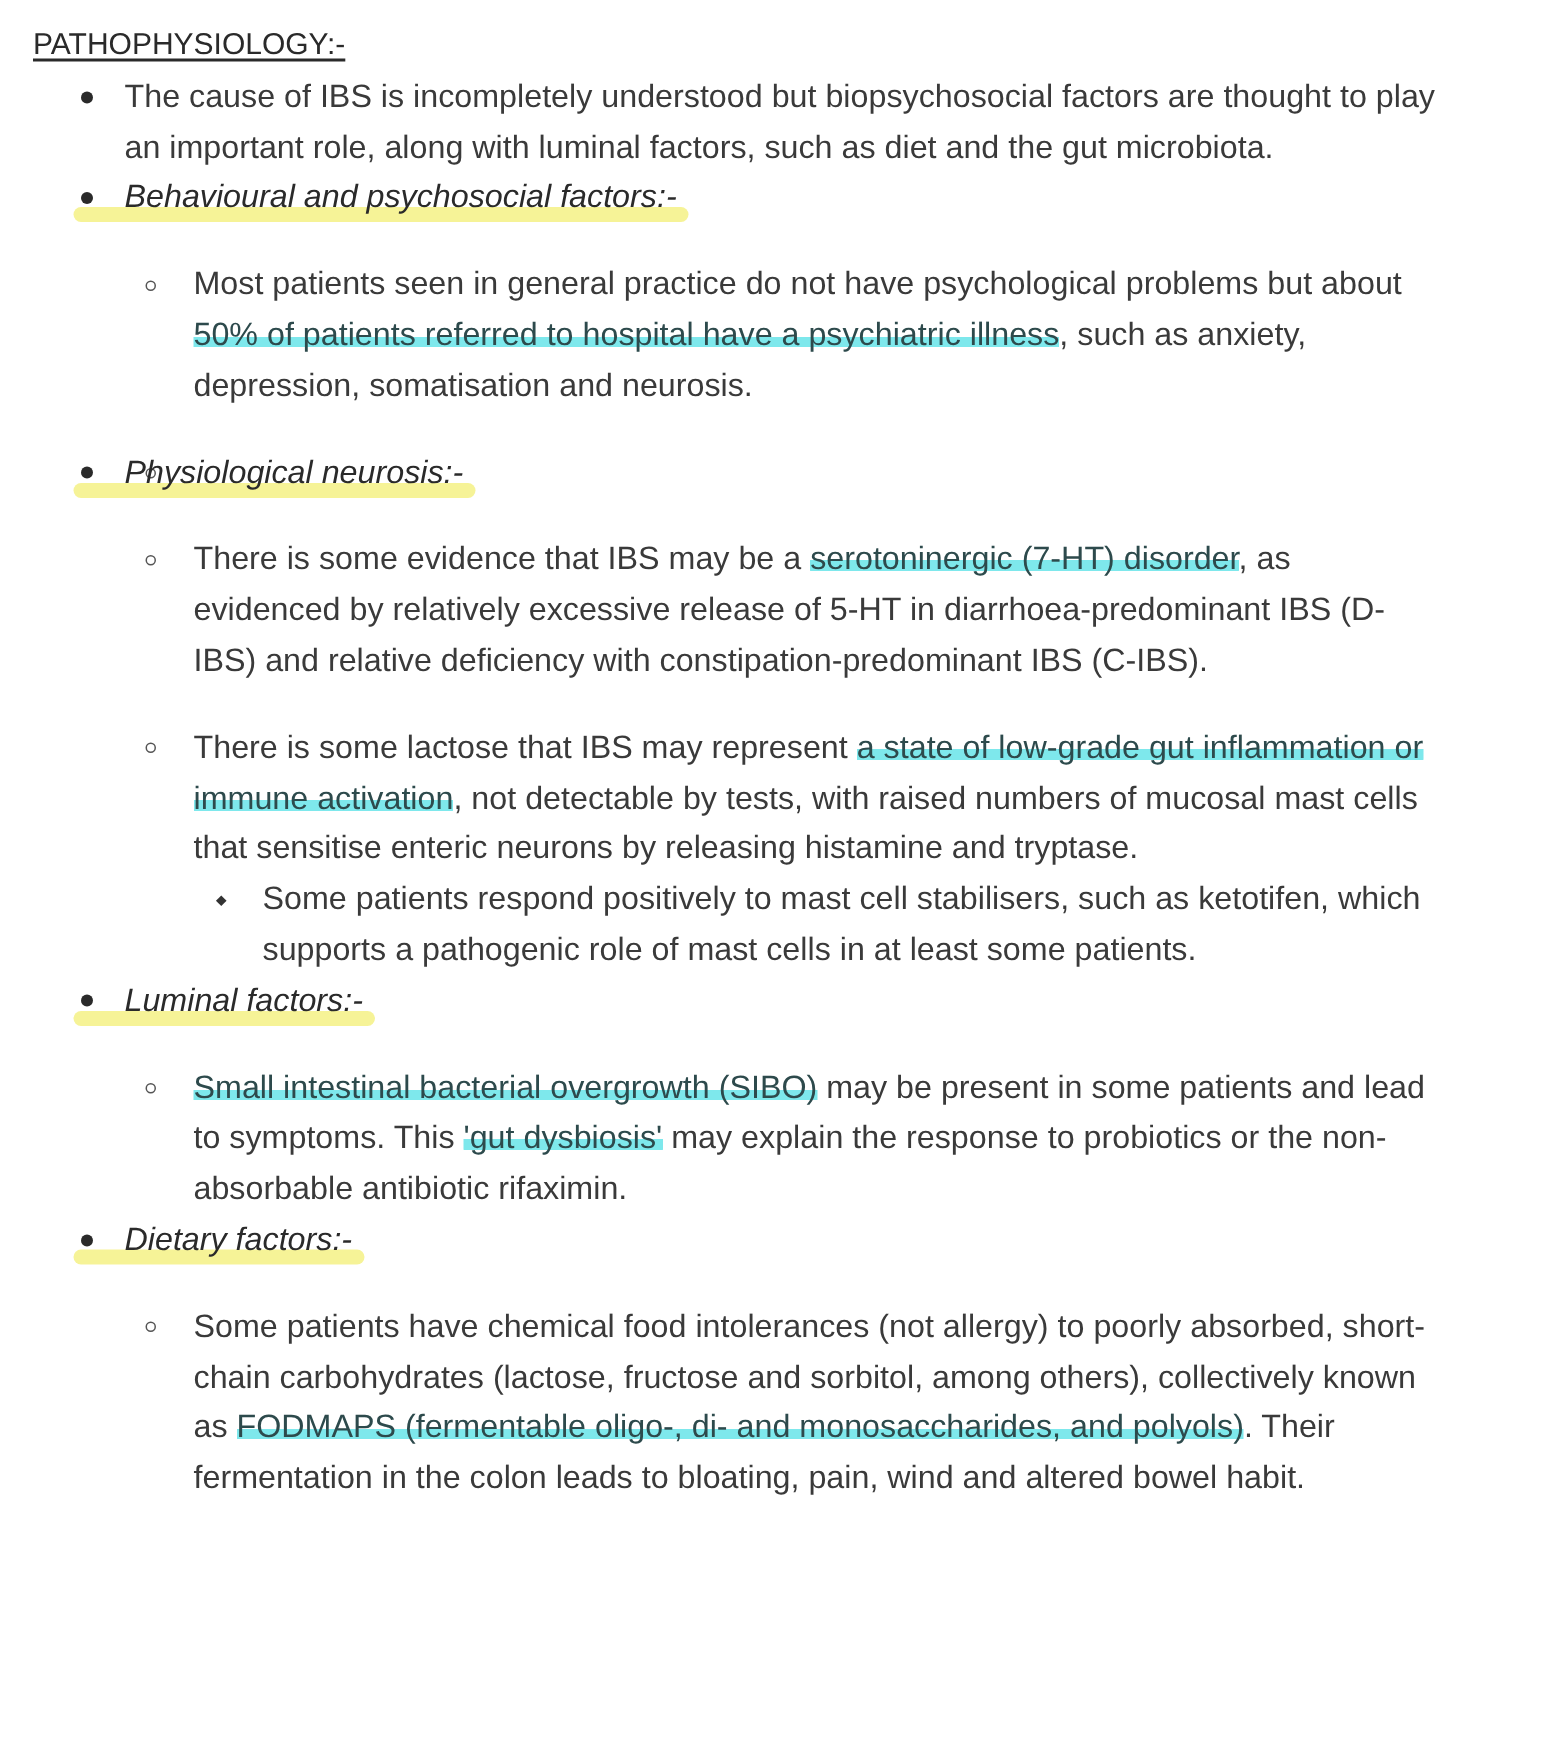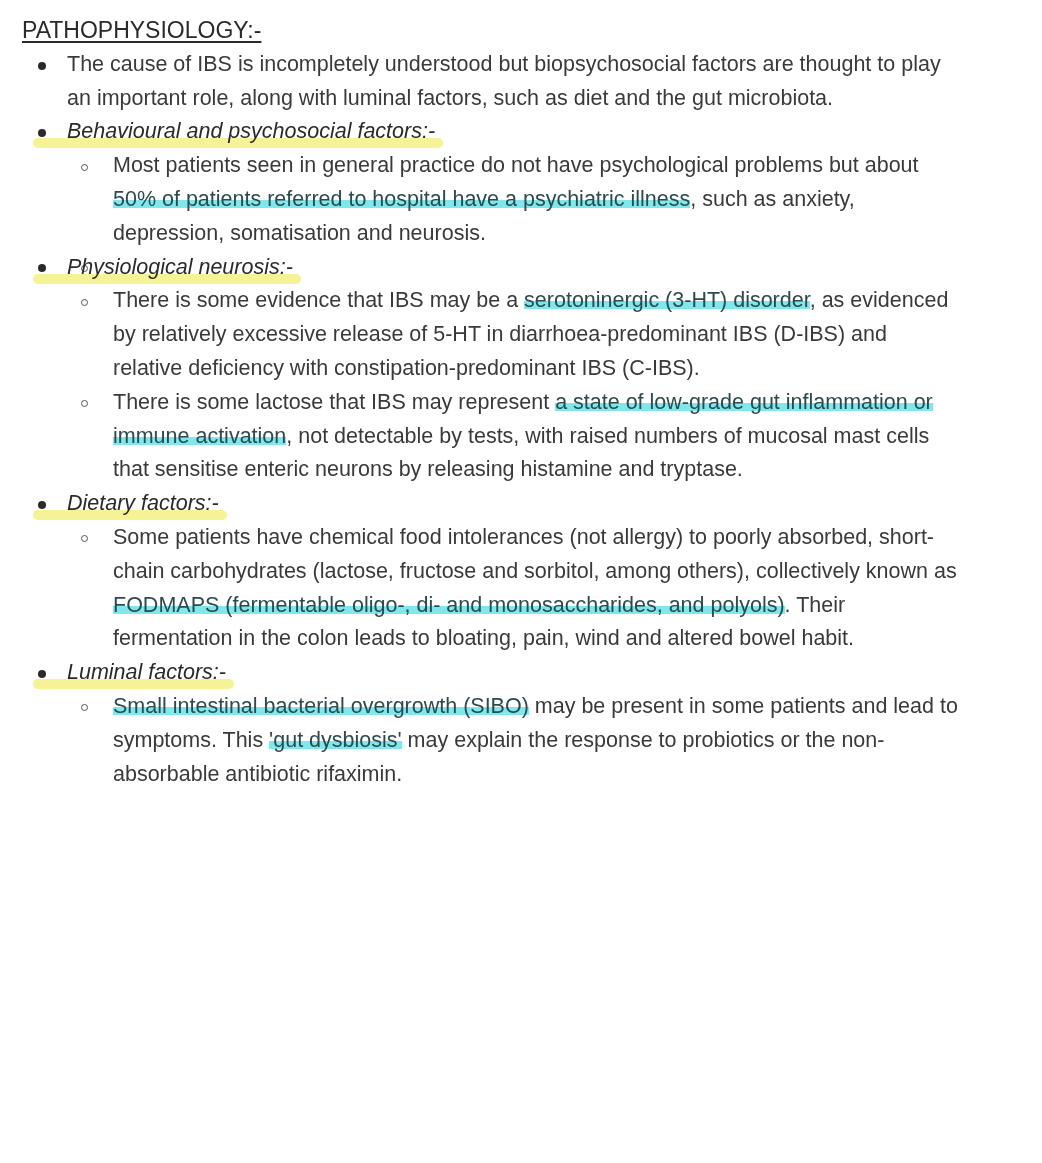--- a/index.html
+++ b/index.html
@@ -15,33 +15,33 @@
       color: #3a3a3a;
       font-size: 21.5px;
       line-height: 33.8px;
     }
     .page {
       position: relative;
       padding: 14px 0 0 0;
     }
     .title {
       margin: 0 0 0 22px;
-      font-size: 23px;
+      font-size: 20px;
       font-weight: normal;
       color: #2a2a2a;
       text-decoration: underline;
       text-underline-offset: 3px;
       text-decoration-thickness: 1.5px;
       line-height: 33.8px;
     }
     ul { list-style: none; margin: 0; padding: 0; }
     .l1 > li { position: relative; padding-left: 67px; padding-right: 80px; }
-    .l2 > li { position: relative; padding-left: 46px; }
+    .l2 > li { position: relative; padding-left: 46px; margin-top: 24px; }
     .l3 > li { position: relative; padding-left: 46px; }
-    .l1 { margin-left: 0; }
+    .l1 { margin-left: 0; padding-left: 16px; }
     .l2 { margin-left: 0; }
     .l3 { margin-left: 0; }
     .bullet {
       position: absolute;
       top: 0;
       line-height: 33.8px;
       color: #2a2a2a;
       font-size: 20px;
     }
     .l1 > li > .bullet { left: 38px; }
@@ -124,45 +124,51 @@
         </li>
       </ul>
     </li>
 
     <li>
       <span class="bullet"><span class="dot"></span></span>
       <span class="heading-text hl-yellow-wrap">Physiological neurosis:-</span>
       <ul class="l2">
         <li>
           <span class="bullet"><span class="circle"></span></span>
-          <span>There is some evidence that IBS may be a </span><span class="hl-cyan">serotoninergic (3-HT) disorder</span><span>, as evidenced by relatively excessive release of 5-HT in diarrhoea-predominant IBS (D-IBS) and relative deficiency with constipation-predominant IBS (C-IBS).</span>
+          <span>There is some evidence that IBS may be a </span><span class="hl-cyan">serotoninergic (7-HT) disorder</span><span>, as evidenced by relatively excessive release of 5-HT in diarrhoea-predominant IBS (D-IBS) and relative deficiency with constipation-predominant IBS (C-IBS).</span>
         </li>
         <li>
           <span class="bullet"><span class="circle"></span></span>
           <span>There is some lactose that IBS may represent </span><span class="hl-cyan">a state of low-grade gut inflammation or immune activation</span><span>, not detectable by tests, with raised numbers of mucosal mast cells that sensitise enteric neurons by releasing histamine and tryptase.</span>
+          <ul class="l3">
+            <li>
+              <span class="bullet"><span class="diamond"></span></span>
+              <span>Some patients respond positively to mast cell stabilisers, such as ketotifen, which supports a pathogenic role of mast cells in at least some patients.</span>
+            </li>
+          </ul>
+        </li>
+      </ul>
+    </li>
+
+    <li>
+      <span class="bullet"><span class="dot"></span></span>
+      <span class="heading-text hl-yellow-wrap">Luminal factors:-</span>
+      <ul class="l2">
+        <li>
+          <span class="bullet"><span class="circle"></span></span>
+          <span class="hl-cyan">Small intestinal bacterial overgrowth (SIBO)</span><span> may be present in some patients and lead to symptoms. This </span><span class="hl-cyan">'gut dysbiosis'</span><span> may explain the response to probiotics or the non-absorbable antibiotic rifaximin.</span>
         </li>
       </ul>
     </li>
 
     <li>
       <span class="bullet"><span class="dot"></span></span>
       <span class="heading-text hl-yellow-wrap">Dietary factors:-</span>
       <ul class="l2">
         <li>
           <span class="bullet"><span class="circle"></span></span>
           <span>Some patients have chemical food intolerances (not allergy) to poorly absorbed, short-chain carbohydrates (lactose, fructose and sorbitol, among others), collectively known as </span><span class="hl-cyan">FODMAPS (fermentable oligo-, di- and monosaccharides, and polyols)</span><span>. Their fermentation in the colon leads to bloating, pain, wind and altered bowel habit.</span>
         </li>
       </ul>
     </li>
 
-    <li>
-      <span class="bullet"><span class="dot"></span></span>
-      <span class="heading-text hl-yellow-wrap">Luminal factors:-</span>
-      <ul class="l2">
-        <li>
-          <span class="bullet"><span class="circle"></span></span>
-          <span class="hl-cyan">Small intestinal bacterial overgrowth (SIBO)</span><span> may be present in some patients and lead to symptoms. This </span><span class="hl-cyan">'gut dysbiosis'</span><span> may explain the response to probiotics or the non-absorbable antibiotic rifaximin.</span>
-        </li>
-      </ul>
-    </li>
-
   </ul>
 </div>
 
 </body></html>

